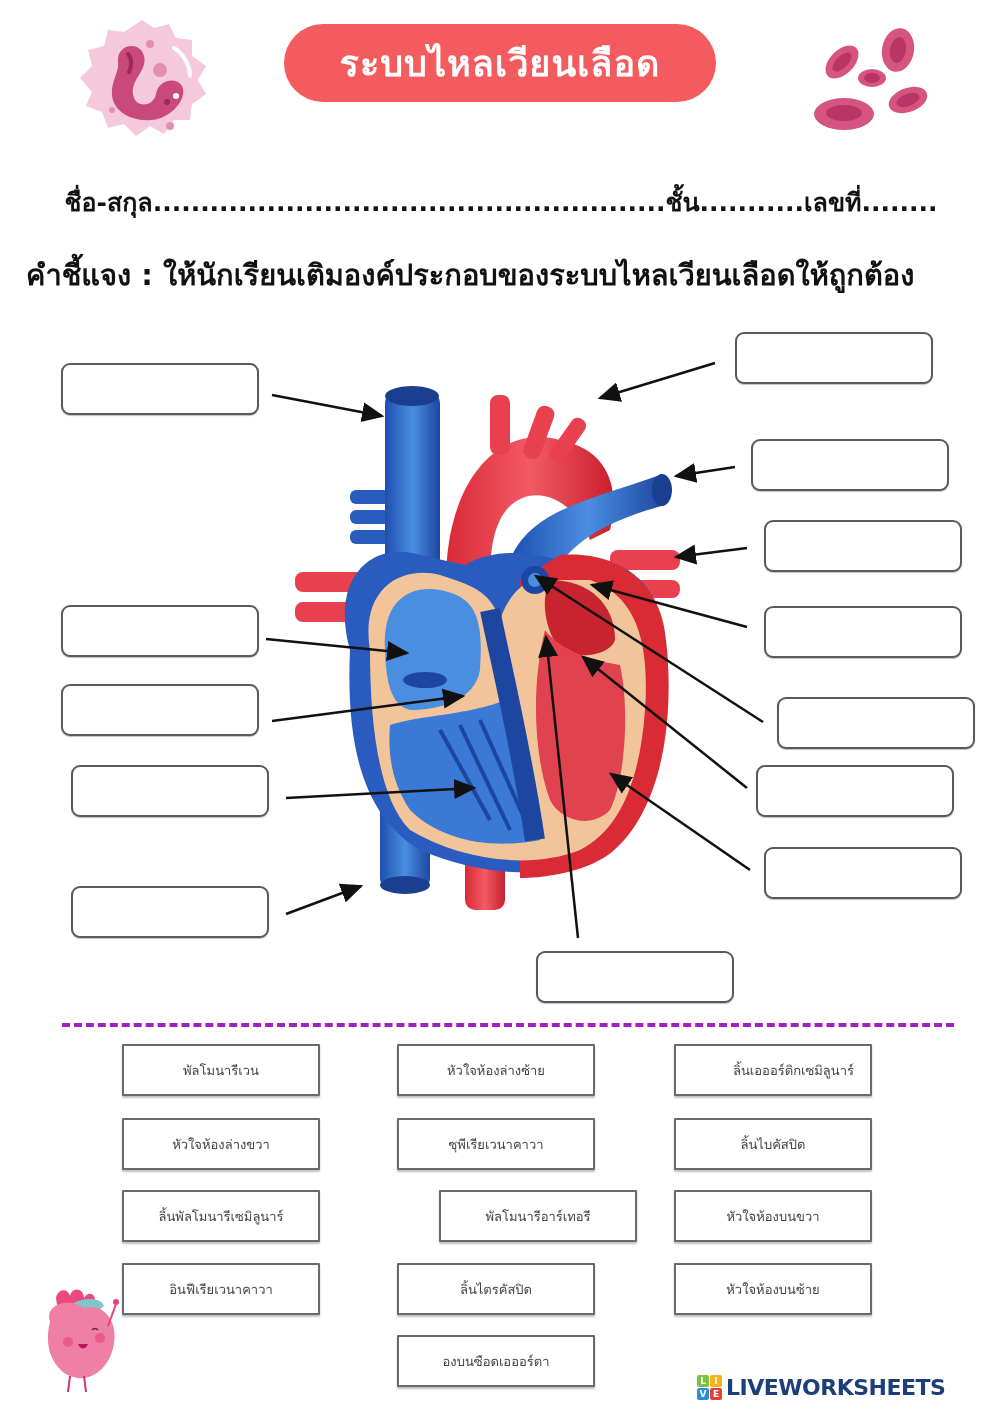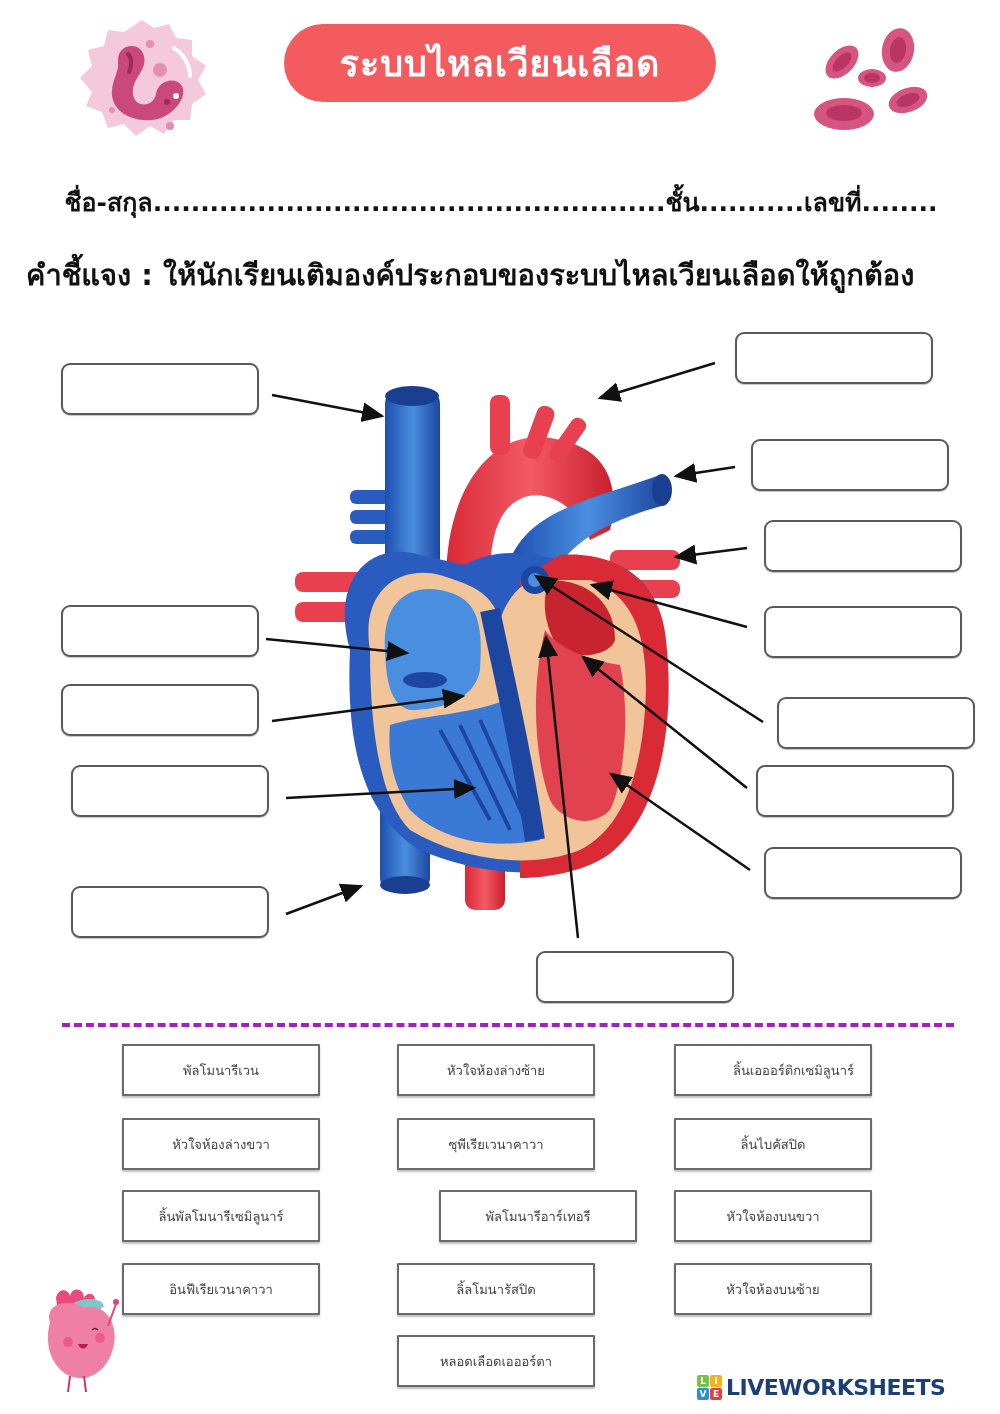--- a/index.html
+++ b/index.html
@@ -202,22 +202,22 @@
 <div class="divider"></div>
 
 <div class="word" style="left:122px;top:1044px;">พัลโมนารีเวน</div>
 <div class="word" style="left:122px;top:1118px;">หัวใจห้องล่างขวา</div>
 <div class="word" style="left:122px;top:1190px;">ลิ้นพัลโมนารีเซมิลูนาร์</div>
 <div class="word" style="left:122px;top:1263px;">อินฟีเรียเวนาคาวา</div>
 
 <div class="word" style="left:397px;top:1044px;">หัวใจห้องล่างซ้าย</div>
 <div class="word" style="left:397px;top:1118px;">ซุพีเรียเวนาคาวา</div>
 <div class="word" style="left:417px;top:1190px;margin-left:22px;">พัลโมนารีอาร์เทอรี</div>
-<div class="word" style="left:397px;top:1263px;">ลิ้ลโมนารัสปิด</div>
-<div class="word" style="left:397px;top:1335px;">หลอดเลือดเอออร์ตา</div>
+<div class="word" style="left:397px;top:1263px;">ลิ้นไตรคัสปิด</div>
+<div class="word" style="left:397px;top:1335px;">องบนซือดเอออร์ตา</div>
 
 <div class="word" style="left:674px;top:1044px;padding-left:41px;">ลิ้นเอออร์ติกเซมิลูนาร์</div>
 <div class="word" style="left:674px;top:1118px;">ลิ้นไบคัสปิด</div>
 <div class="word" style="left:674px;top:1190px;">หัวใจห้องบนขวา</div>
 <div class="word" style="left:674px;top:1263px;">หัวใจห้องบนซ้าย</div>
 
 <div class="abs" style="left:28px;top:1282px;width:96px;height:115px;">
   <svg width="96" height="115" viewBox="0 0 96 115">
     <path d="M28 16 C30 6 40 6 42 14 C44 4 56 6 56 16 C60 8 70 12 66 22 L30 30 Z" fill="#ec4a7c"></path>
     <path d="M44 22 C56 14 74 16 76 24 L60 38 Z" fill="#7fc6c8"></path>

